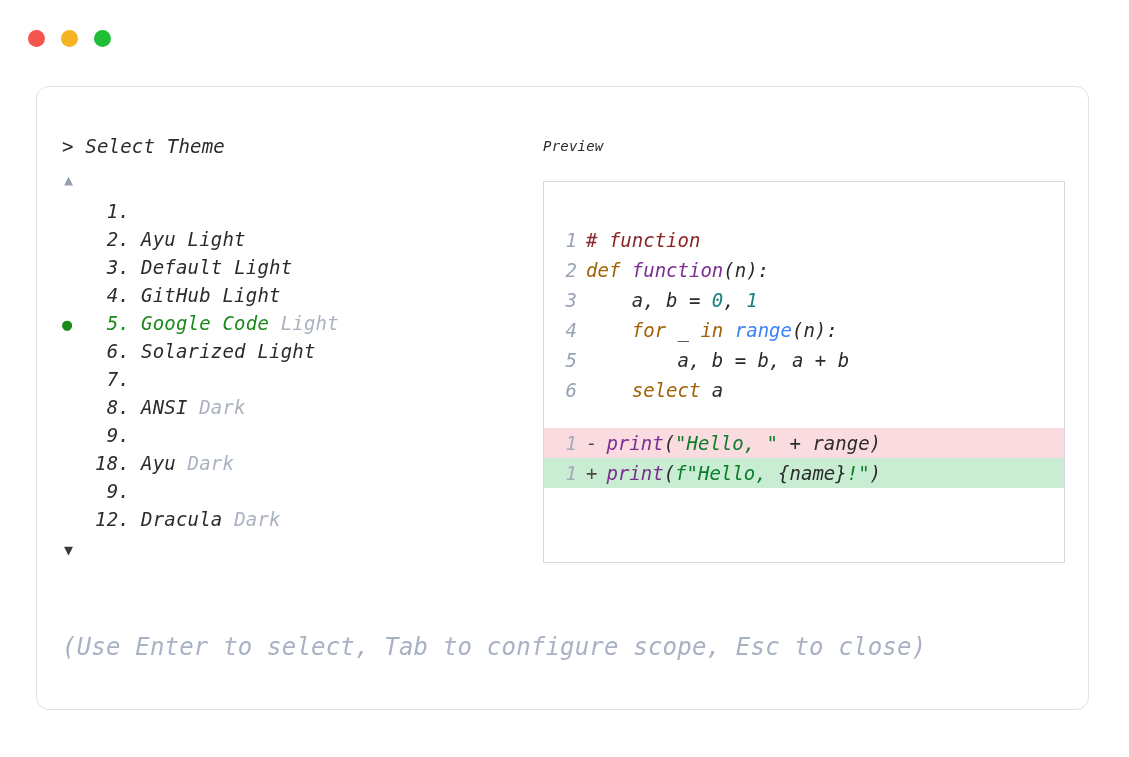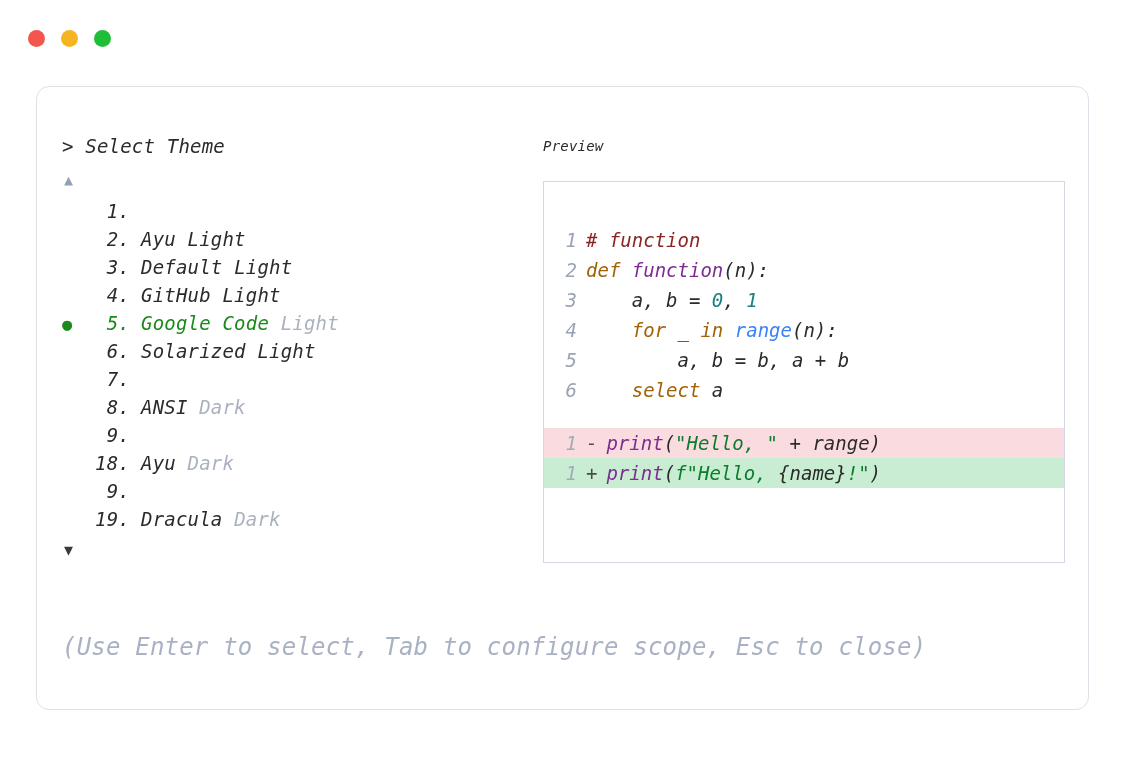--- a/index.html
+++ b/index.html
@@ -196,21 +196,21 @@
             <li class="theme-row"><span class="bullet-cell"></span><span class="idx-cell">2.</span><span class="name-cell">Ayu <span class="">Light</span></span></li>
             <li class="theme-row"><span class="bullet-cell"></span><span class="idx-cell">3.</span><span class="name-cell">Default <span class="">Light</span></span></li>
             <li class="theme-row"><span class="bullet-cell"></span><span class="idx-cell">4.</span><span class="name-cell">GitHub <span class="">Light</span></span></li>
             <li class="theme-row selected"><span class="bullet-cell">●</span><span class="idx-cell">5.</span><span class="name-cell">Google Code <span class="variant">Light</span></span></li>
             <li class="theme-row"><span class="bullet-cell"></span><span class="idx-cell">6.</span><span class="name-cell">Solarized <span class="">Light</span></span></li>
             <li class="theme-row"><span class="bullet-cell"></span><span class="idx-cell">7.</span></li>
             <li class="theme-row"><span class="bullet-cell"></span><span class="idx-cell">8.</span><span class="name-cell">ANSI <span class="variant">Dark</span></span></li>
             <li class="theme-row"><span class="bullet-cell"></span><span class="idx-cell">9.</span></li>
             <li class="theme-row"><span class="bullet-cell"></span><span class="idx-cell">18.</span><span class="name-cell">Ayu <span class="variant">Dark</span></span></li>
             <li class="theme-row"><span class="bullet-cell"></span><span class="idx-cell">9.</span></li>
-            <li class="theme-row"><span class="bullet-cell"></span><span class="idx-cell">19.</span><span class="name-cell">Dracula <span class="variant">Dark</span></span></li>
+            <li class="theme-row"><span class="bullet-cell"></span><span class="idx-cell">12.</span><span class="name-cell">Dracula <span class="variant">Dark</span></span></li>
           </ul>
 
         <div class="scroll-arrow down">▼</div>
       </div>
 
       <div class="footer-hint">(Use Enter to select, Tab to configure scope, Esc to close)</div>
 
       <div class="right-col">
         <div class="preview-label">Preview</div>
         <div class="preview-box">

